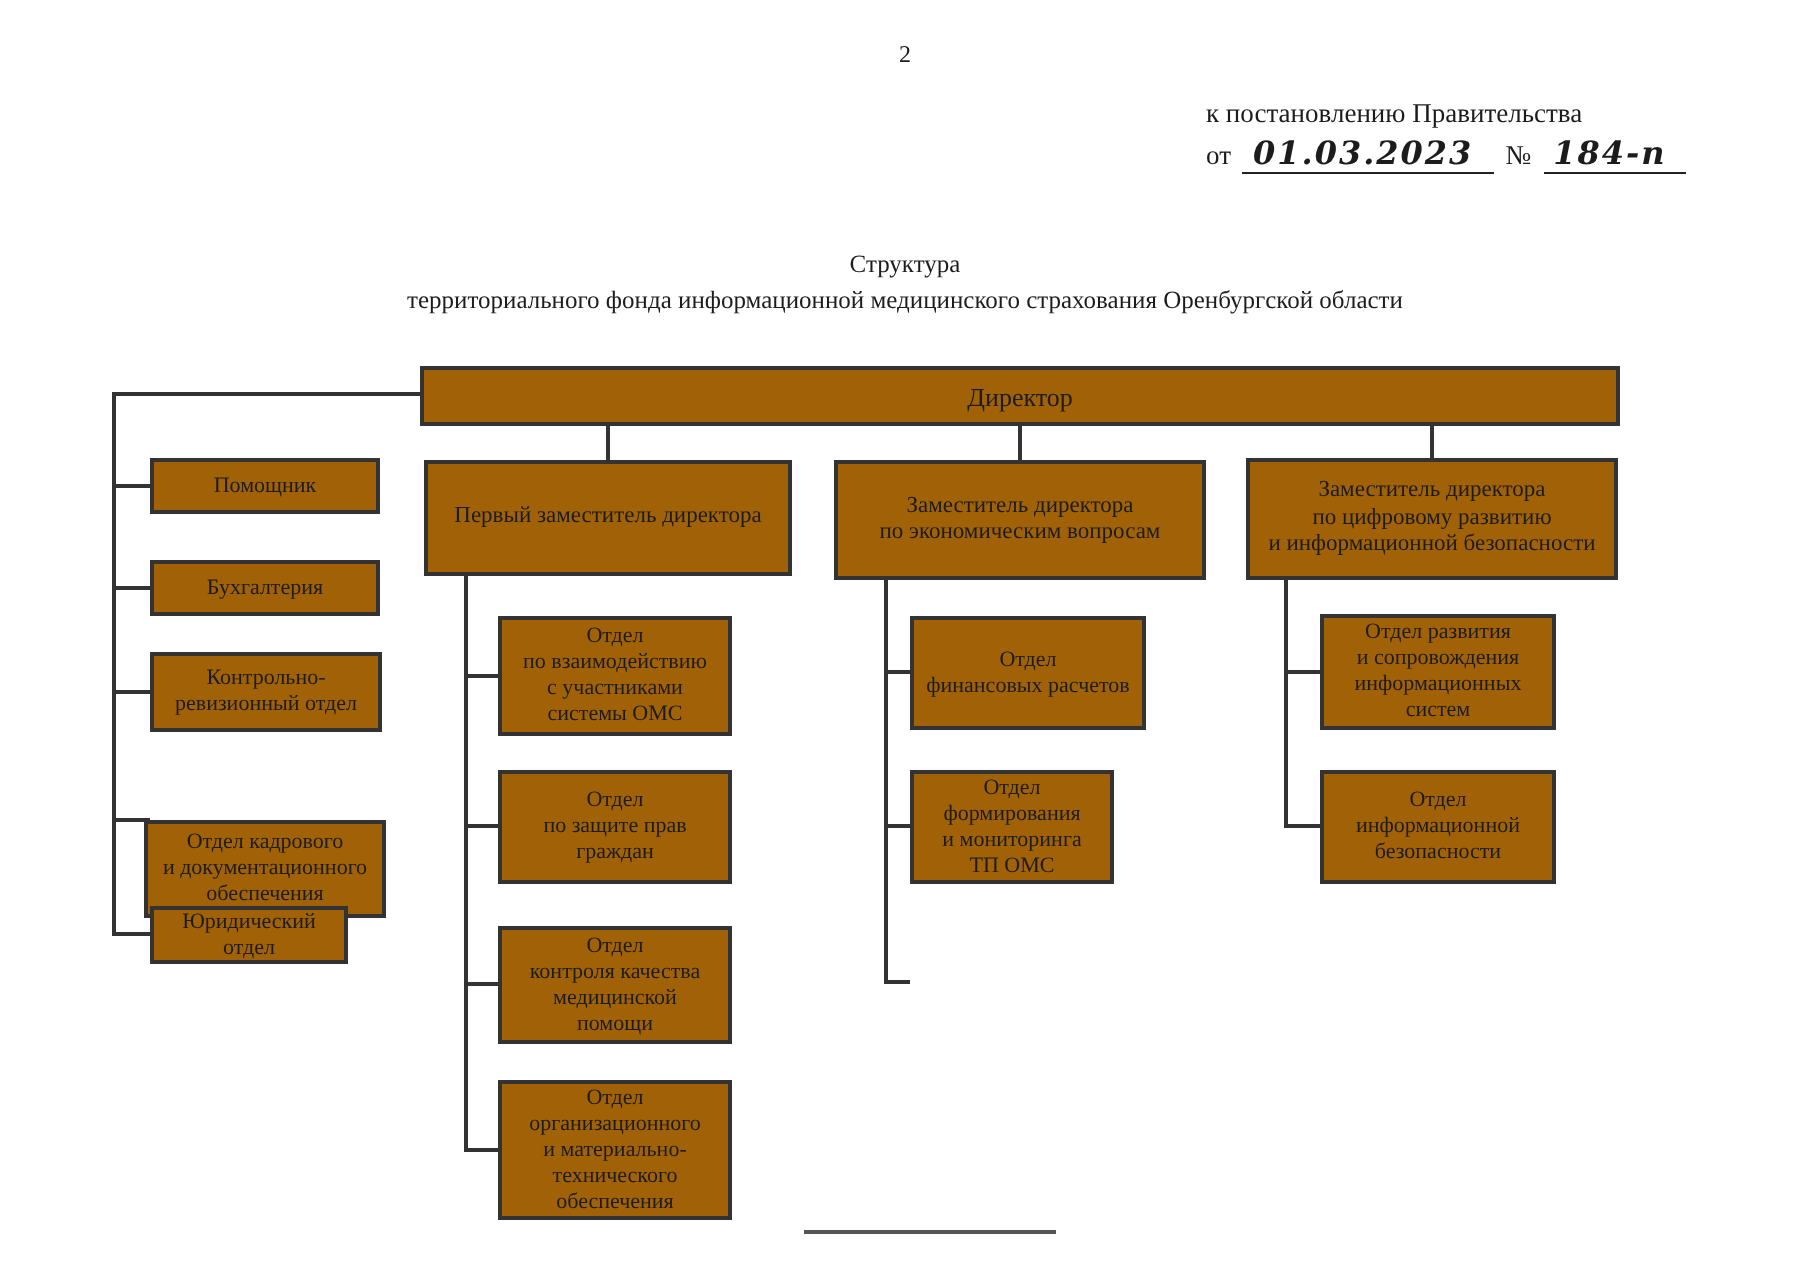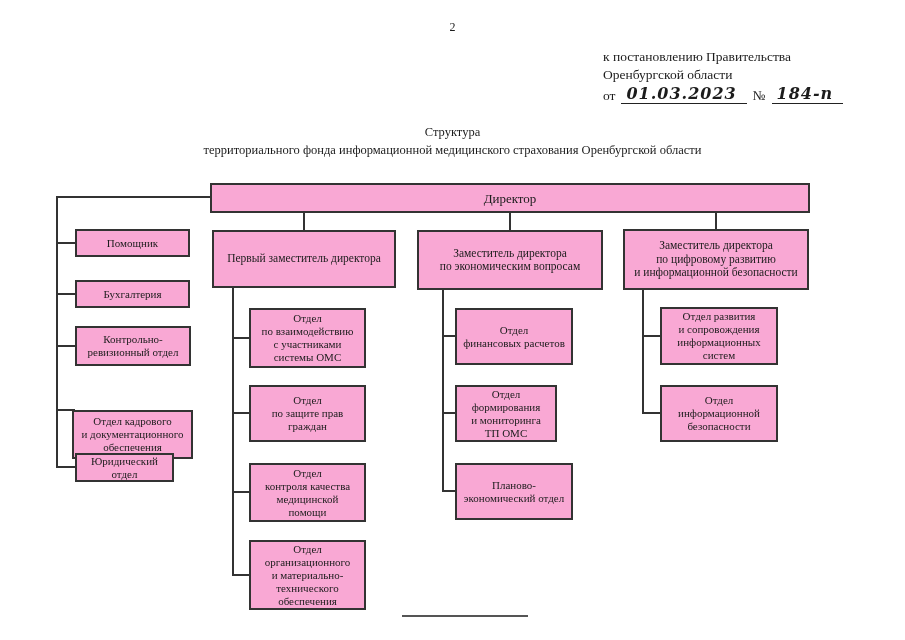--- a/index.html
+++ b/index.html
@@ -12,21 +12,21 @@
     overflow: hidden;
   }
   .abs { position: absolute; }
   .center-text { width: 905px; left: 0; text-align: center; }
 
   
   .box {
     position: absolute;
     box-sizing: border-box;
     border: 2px solid #333333;
-    background: #f9a8d4;
+    background: #a16207;
     display: flex;
     align-items: center;
     justify-content: center;
     text-align: center;
     white-space: pre-line;
     font-size: 11px;
     line-height: 13px;
     padding: 1px 3px;
   }
   .box.director { font-size: 13px; }
@@ -58,21 +58,20 @@
 </style>
 </head>
 <body>
 
 <div class="page">
 
   <div class="abs center-text pagenum">2</div>
 
   <div class="abs appendix">
     <div>к постановлению Правительства</div>
-    <div>Оренбургской области</div>
     <div class="appendix-line4">
       <span>от</span>
       <span class="hand">01.03.2023</span>
       <span>№</span>
       <span class="hand">184-п</span>
     </div>
   </div>
 
   <div class="abs center-text title">
     <div>Структура</div>
@@ -129,22 +128,20 @@
 по экономическим вопросам</div>
   <div class="cline" style="left:442px; top:290px; width:2px; height:202px;"></div>
   <div class="cline" style="left:442px; top:335px; width:13px; height:2px;"></div>
   <div class="cline" style="left:442px; top:412px; width:13px; height:2px;"></div>
   <div class="cline" style="left:442px; top:490px; width:13px; height:2px;"></div>
   <div class="box" style="left:455px; top:308px; width:118px; height:57px;">Отдел
 финансовых расчетов</div>
   <div class="box" style="left:455px; top:385px; width:102px; height:57px;">Отдел формирования
 и мониторинга
 ТП ОМС</div>
-  <div class="box" style="left:455px; top:463px; width:118px; height:57px;">Планово-
-экономический отдел</div>
 
   <div class="box head" style="left:623px; top:229px; width:186px; height:61px;">Заместитель директора
 по цифровому развитию
 и информационной безопасности</div>
   <div class="cline" style="left:642px; top:290px; width:2px; height:124px;"></div>
   <div class="cline" style="left:642px; top:335px; width:18px; height:2px;"></div>
   <div class="cline" style="left:642px; top:412px; width:18px; height:2px;"></div>
   <div class="box" style="left:660px; top:307px; width:118px; height:58px;">Отдел развития
 и сопровождения
 информационных

